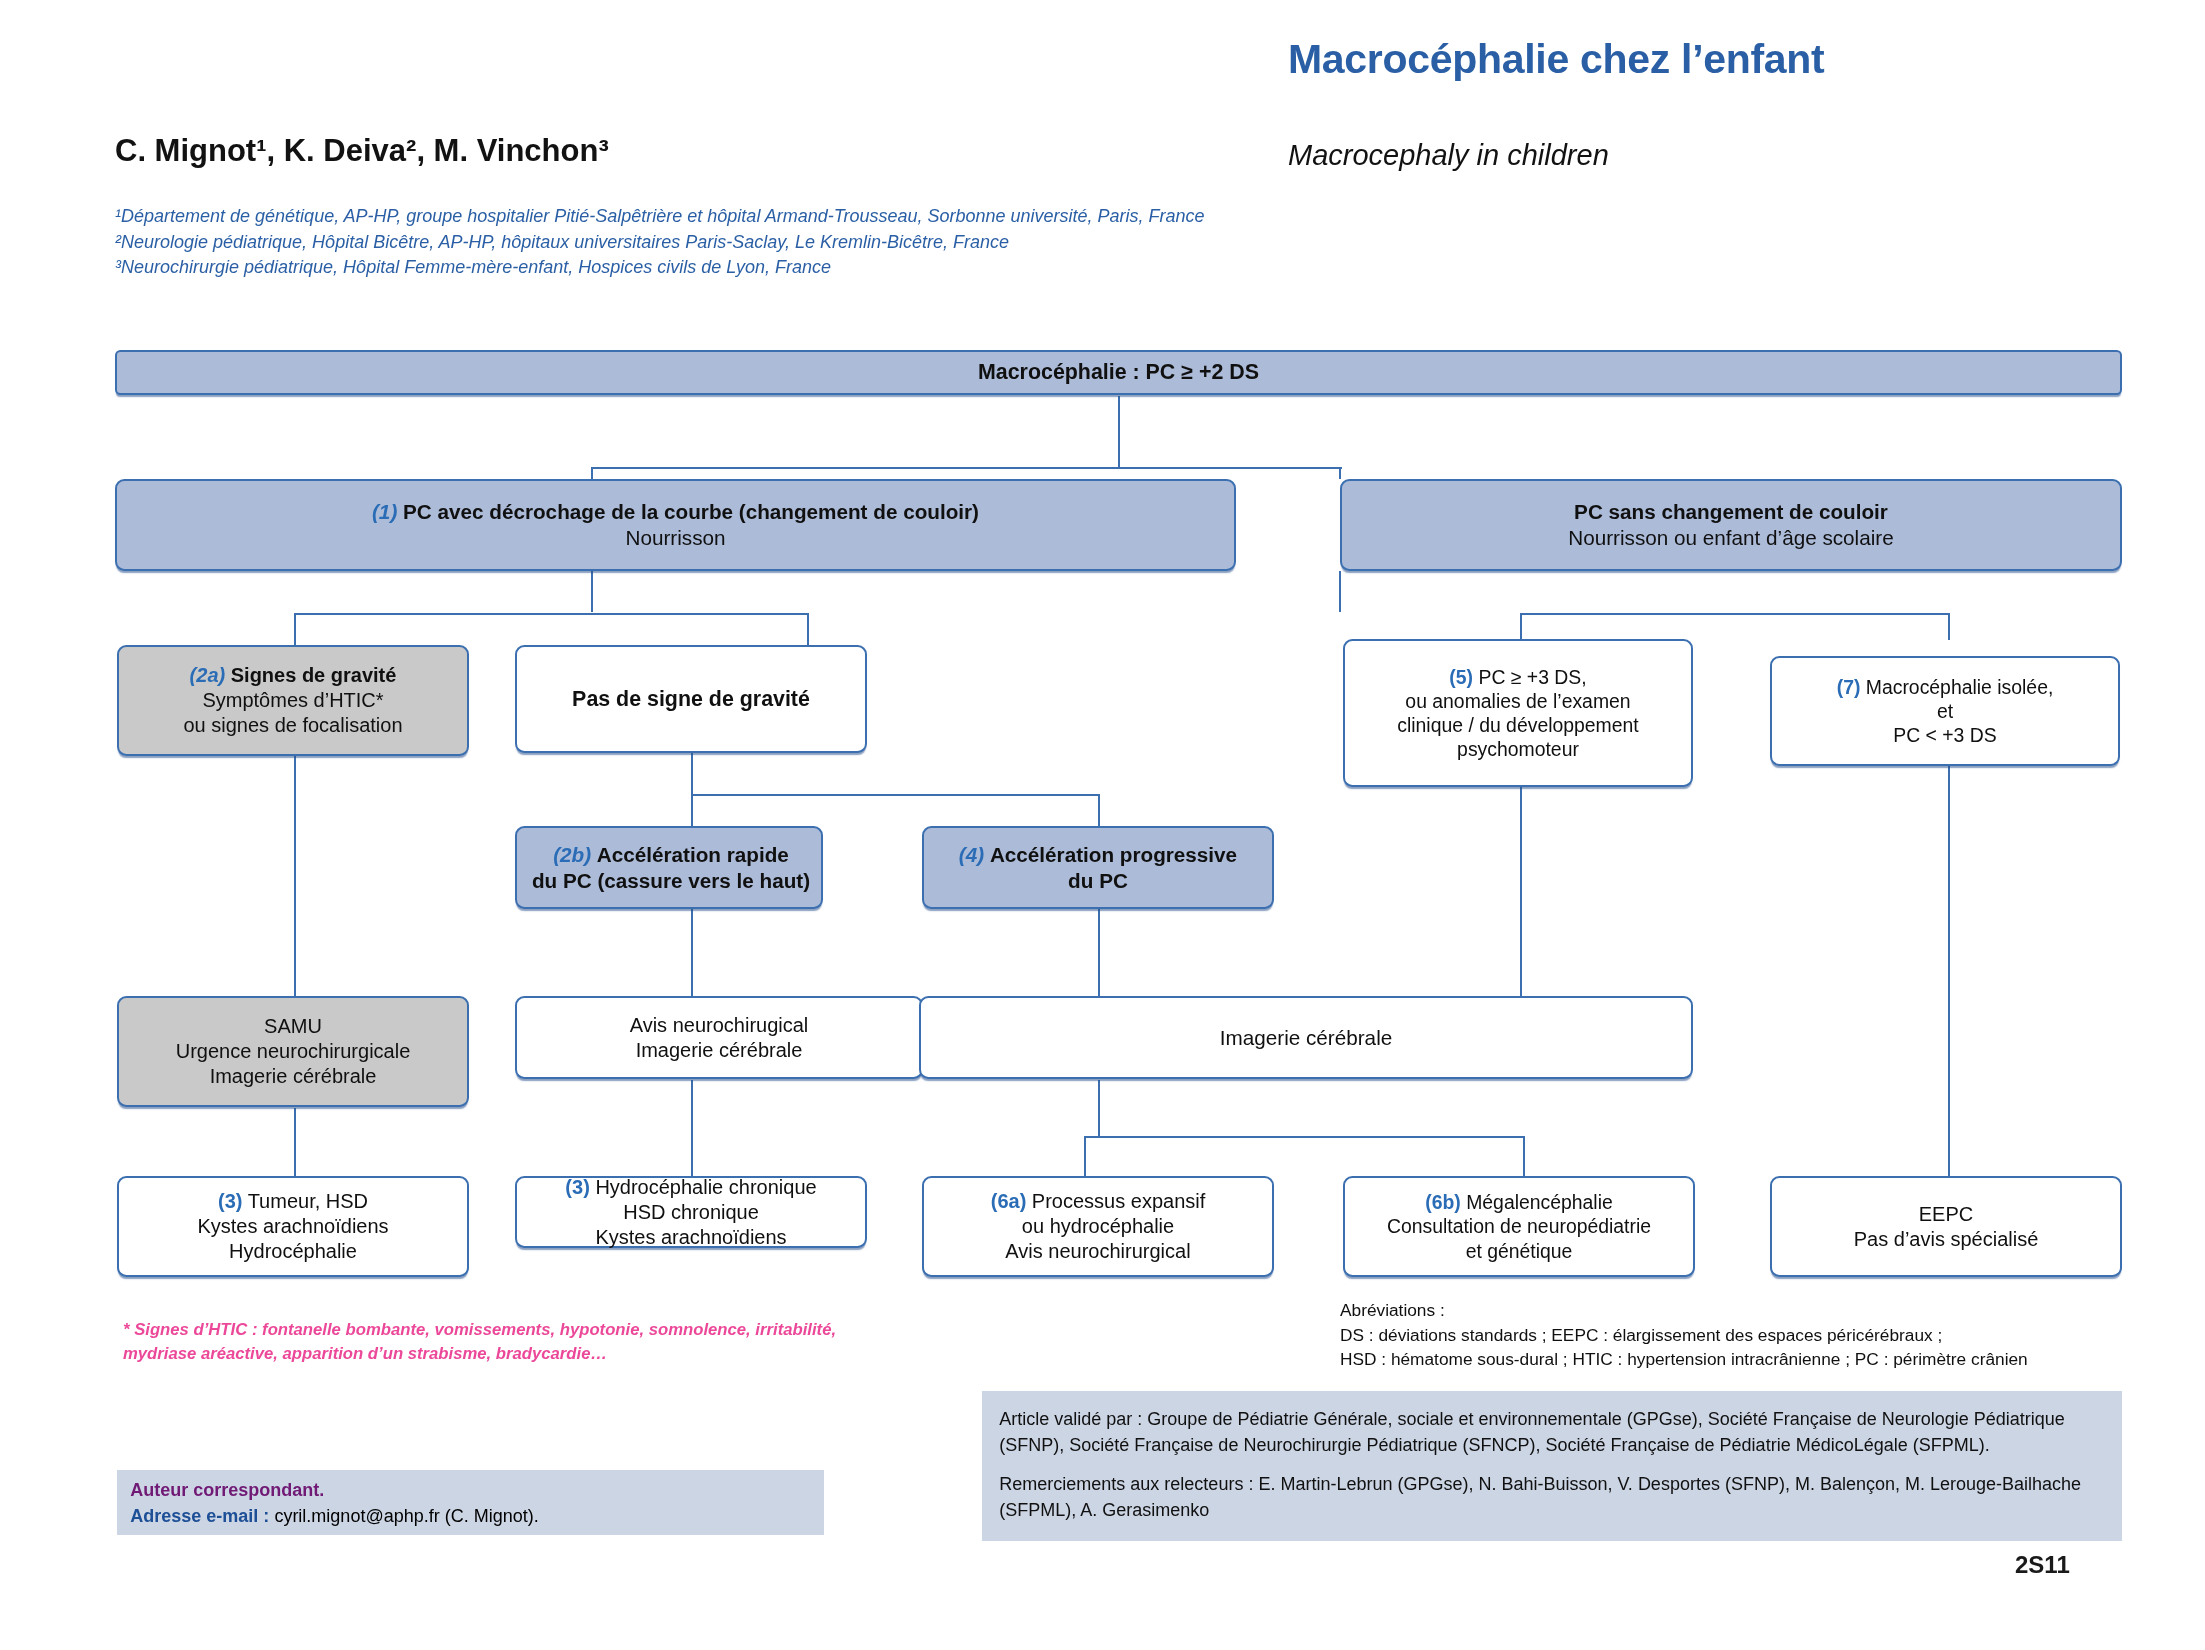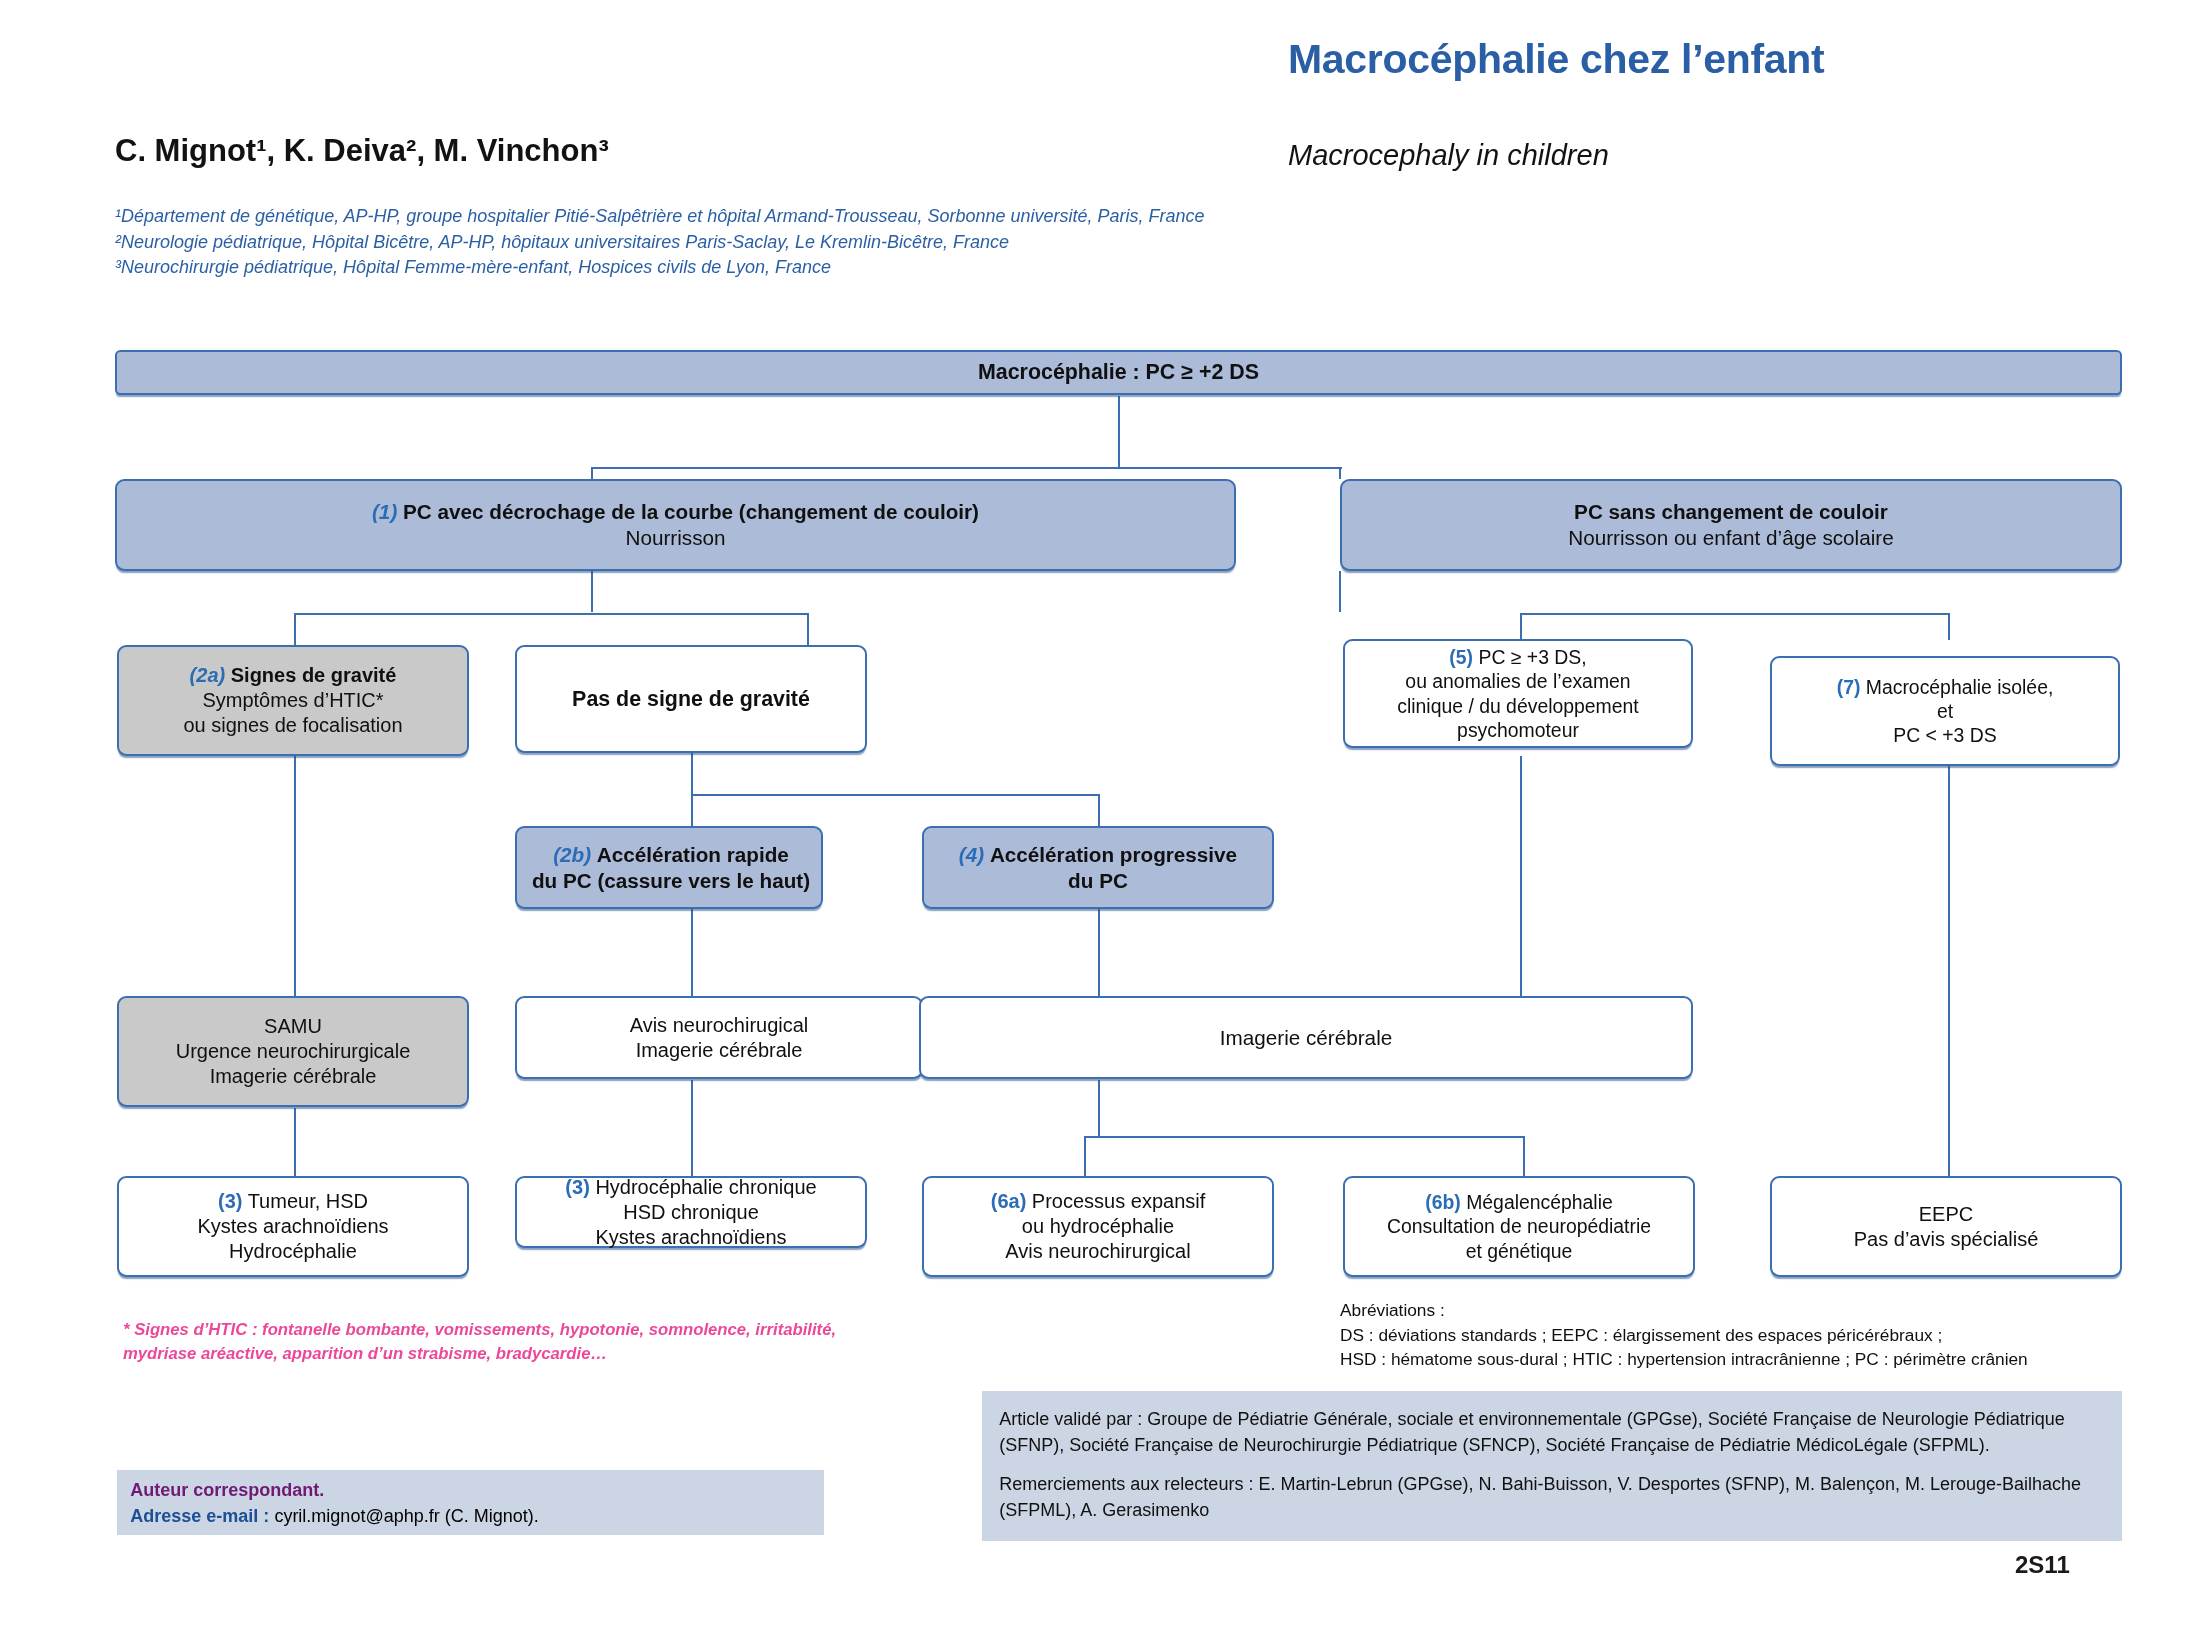--- a/index.html
+++ b/index.html
@@ -242,21 +242,21 @@
       </div>
       <div>Symptômes d’HTIC*</div>
       <div>ou signes de focalisation</div>
     </div>
   </div>
 
   <div class="node" style="left:515px; top:645px; width:352px; height:108px;">
     <div class="inner b" style="font-size:21.4px;">Pas de signe de gravité</div>
   </div>
 
-  <div class="node" style="left:1343px; top:639px; width:350px; height:109px;">
+  <div class="node" style="left:1343px; top:639px; width:350px; height:148px;">
     <div class="inner" style="font-size:19.4px;">
       <div>
         <span class="ref-plain">(5)</span>
         <span>PC ≥ +3 DS,</span>
       </div>
       <div>ou anomalies de l’examen</div>
       <div>clinique / du développement</div>
       <div>psychomoteur</div>
     </div>
   </div>

